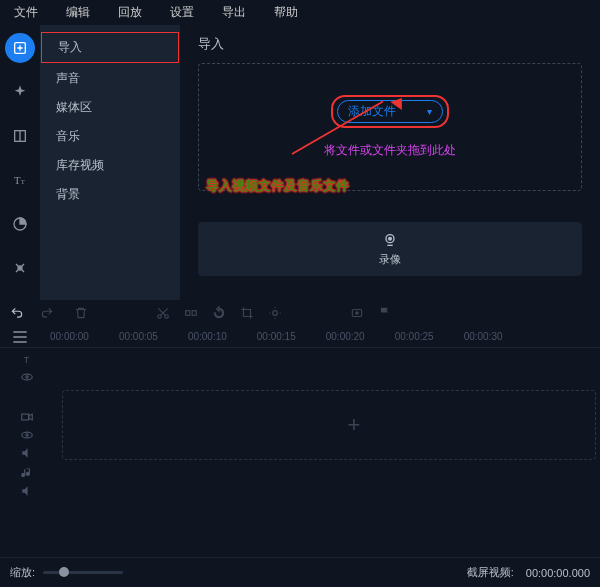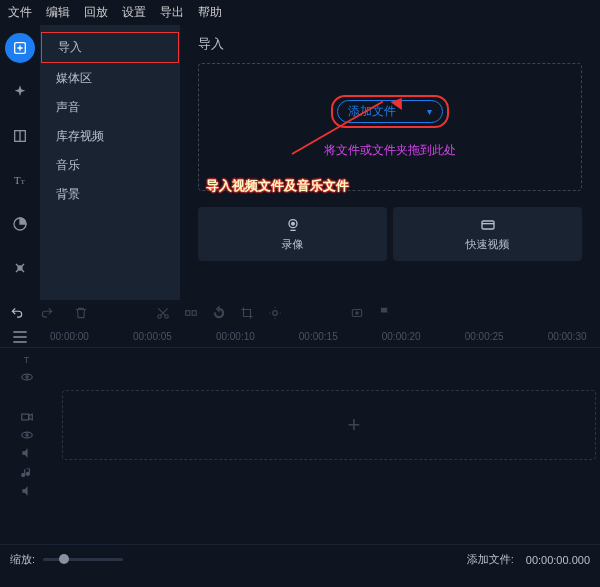--- a/index.html
+++ b/index.html
@@ -8,22 +8,23 @@
   background: #0e1420;
   font-family: "Microsoft YaHei", Arial, sans-serif;
   font-size: 12px;
   color: #b8c0cc;
   overflow: hidden;
   position: relative;
 }
 .menubar {
   display: flex;
   padding: 4px 8px;
-  gap: 14px;
+  gap: 28px;
   background: #0e1420;
+  margin-left: 6px;
 }
 .menubar span { color: #ccc; cursor: pointer; }
 
 .main {
   display: flex;
   height: 275px;
 }
 .left-tools {
   width: 40px;
   display: flex;
@@ -112,29 +113,29 @@
   width: 0; height: 0;
   border-left: 7px solid transparent;
   border-right: 7px solid transparent;
   border-bottom: 10px solid #e33;
   transform: rotate(35deg);
 }
 .annotation {
   position: absolute;
   top: 152px; left: 26px;
   font-size: 13px;
-  color: #fef9c3;
+  color: #4d7c0f;
   text-shadow: 0 0 2px #e33, 0 0 2px #e33, 0 0 2px #e33, 0 0 3px #e33;
   font-weight: bold;
 }
 
 .capture-row {
   display: flex;
   gap: 6px;
-  margin-top: 16px;
+  margin-top: 31px;
 }
 .cap {
   flex: 1;
   background: #1a2332;
   border-radius: 4px;
   height: 54px;
   display: flex;
   flex-direction: column;
   align-items: center;
   justify-content: center;
@@ -158,21 +159,21 @@
 .timeline {
   background: #0e1420;
 }
 .ruler {
   display: flex;
   align-items: center;
   padding: 0 50px 0 50px;
   height: 22px;
   font-size: 10px;
   color: #4a5466;
-  gap: 44px;
+  gap: 30px;
   border-bottom: 1px solid #1a2332;
 }
 .ruler span:first-child { margin-left: 0; }
 .track-opt {
   position: absolute;
   left: 10px;
   width: 20px; height: 20px;
   display:flex;align-items:center;justify-content:center;
 }
 
@@ -194,21 +195,21 @@
   align-items: center;
   gap: 4px;
   color: #4a5466;
 }
 .tlabel svg { width: 14px; height: 14px; }
 .eye { width: 12px; height: 12px; }
 .plus { color: #3a4556; font-size: 22px; font-weight: 200; }
 
 .bottombar {
   position: absolute;
-  bottom: 13px; left: 0; right: 0;
+  bottom: 0; left: 0; right: 0;
   height: 30px;
   background: #0e1420;
   display: flex;
   align-items: center;
   padding: 0 10px;
   font-size: 11px;
   border-top: 1px solid #1a2332;
 }
 .slider {
   margin-left: 8px;
@@ -272,24 +273,24 @@
     <div class="tbtn">
         <svg viewBox="0 0 24 24" fill="none" stroke="#8a92a0" stroke-width="2">
           <path d="M6 6l12 12M18 6L6 18"></path>
           <circle cx="12" cy="12" r="3"></circle>
         </svg>
       </div>
   </div>
 
   <div class="sidebar">
     <div class="side-item sel">导入</div>
+    <div class="side-item">声音</div>
     <div class="side-item">媒体区</div>
-    <div class="side-item">声音</div>
+    <div class="side-item">音乐</div>
     <div class="side-item">库存视频</div>
-    <div class="side-item">音乐</div>
     <div class="side-item">背景</div>
   </div>
 
   <div class="content">
     <div class="content-title">导入</div>
     <div class="dropzone">
       <div class="addbtn">
         <div class="inner">
           <span>添加文件</span>
           <span class="chev">▾</span>
@@ -302,27 +303,20 @@
     <div class="annotation">导入视频文件及音乐文件</div>
     <div class="capture-row">
       <div class="cap">
         <svg viewBox="0 0 24 24" fill="none" stroke="#b8c0cc" stroke-width="2">
             <circle cx="12" cy="10" r="6"></circle>
             <circle cx="12" cy="10" r="2" fill="#b8c0cc"></circle>
             <path d="M8 20h8"></path>
           </svg>
         <span>录像</span>
       </div>
-      <div class="cap">
-        <svg viewBox="0 0 24 24" fill="none" stroke="#b8c0cc" stroke-width="2">
-            <rect x="3" y="6" width="18" height="12" rx="2"></rect>
-            <path d="M3 10h18"></path>
-          </svg>
-        <span>快速视频</span>
-      </div>
     </div>
   </div>
 </div>
 
 <div class="toolbar2">
   <div class="tb2">
     <svg class="en" viewBox="0 0 24 24" fill="none" stroke="#b8c0cc" stroke-width="2">
         <path d="M9 14l-5-5 5-5M4 9h11a5 5 0 010 10h-3"></path>
       </svg>
     <svg viewBox="0 0 24 24" fill="none" stroke="#5a6476" stroke-width="2">
@@ -420,15 +414,15 @@
     </div>
   </div>
 </div>
 
 <div class="bottombar">
   <span>缩放:</span>
   <div class="slider">
       <div class="knob"></div>
     </div>
   <div class="spacer"></div>
-  <span>添加文件:</span>
+  <span>截屏视频:</span>
   <span style="margin-left:12px">00:00:00.000</span>
 </div>
 
 </body></html>

